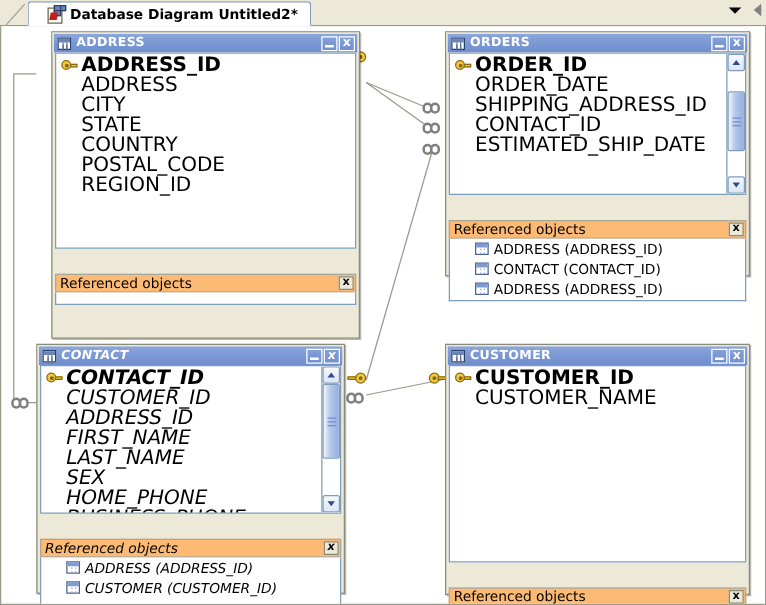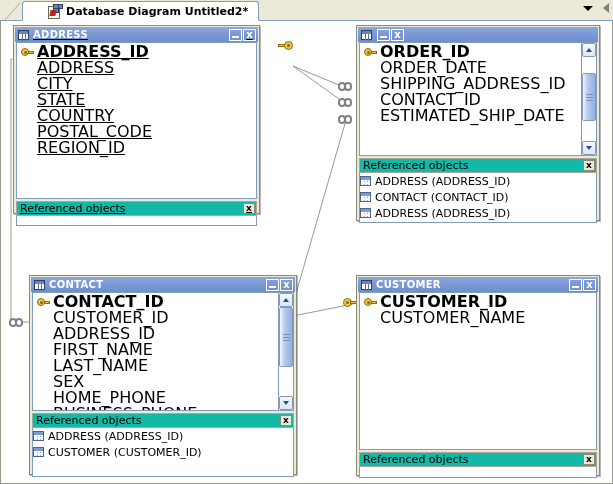--- a/index.html
+++ b/index.html
@@ -26,21 +26,21 @@
     left: 0; top: 0;
     width: 613px; height: 21px;
     background: #ece9d8;
     border-bottom: 1px solid #7f9db9;
     box-sizing: border-box;
   }
   .tab {
     position: absolute;
     left: 22px; top: 1px;
     height: 20px;
-    padding: 0 10px 0 24px;
+    padding: 0 10px 0 14px;
     background: #ffffff;
     border: 1px solid #7f9db9;
     border-bottom: 1px solid #ffffff;
     border-radius: 3px 3px 0 0;
     display: flex;
     align-items: center;
     gap: 5px;
     box-sizing: border-box;
   }
   .tab-label {
@@ -271,22 +271,22 @@
     position: absolute; left: 3px; top: 50%;
     margin-top: -3px;
     width: 7px; height: 1px;
     background: #6f8ecd;
     box-shadow: 0 3px 0 #6f8ecd, 0 6px 0 #6f8ecd;
   }
 
   
   .refhdr {
     height: 15px;
-    margin: 2px 2px 0 2px;
-    background: #14b8a6;
+    margin: 20px 2px 0 2px;
+    background: #fdba74;
     border: 1px solid #aca899;
     display: flex;
     align-items: center;
     padding: 0 1px 0 3px;
     box-sizing: border-box;
     font-size: 11px;
     color: #000000;
   }
   .refhdr span.lbl { flex: 1 1 auto; white-space: nowrap; }
   .xbtn {
@@ -306,21 +306,21 @@
     background: #ffffff;
     border: 1px solid #7f9db9;
     border-top: none;
     overflow: hidden;
   }
   .refrow {
     height: 16px;
     display: flex;
     align-items: center;
     gap: 4px;
-    padding-left: 0;
+    padding-left: 20px;
     font-size: 11px;
     color: #000;
     white-space: nowrap;
   }
   .gridico {
     width: 11px; height: 10px;
     background: #ffffff;
     border: 1px solid #4a6394;
     position: relative;
     flex: 0 0 auto;
@@ -443,21 +443,21 @@
     <div class="ep ep-many" style="left:276px; top:293px;">
       <span class="lnk a"></span>
         <span class="lnk b"></span>
     </div>
     <div class="ep ep-key flip" style="left:342px; top:276px;">
       <span class="kb"></span>
         <span class="ks"></span>
     </div>
 
     <div id="tables-host">
-        <div class="tbl" style="left: 12px; top: 4px; width: 247px; height: 189px; text-decoration: underline;">
+        <div class="tbl" style="left: 40px; top: 4px; width: 247px; height: 246px;">
           <div class="tbl-title">
             <span class="tbl-ico"></span>
             <span class="tbl-name">ADDRESS</span>
             <span class="wbtn min"></span>
             <span class="wbtn">x</span>
           </div>
           <div class="tbl-body" style="height:155px;">
             <div class="col pk">
               <span class="kw"><span class="keyico"><span class="kbow"></span><span class="kshaft"></span></span></span>
               <span>ADDRESS_ID</span>
@@ -489,20 +489,21 @@
           </div>
           <div class="refhdr">
             <span class="lbl">Referenced objects</span>
             <span class="xbtn">x</span>
           </div>
           <div class="reflist" style="height:9px;"></div>
         </div>
         <div class="tbl" style="left: 355px; top: 4px; width: 244px; height: 196px;">
           <div class="tbl-title">
             <span class="tbl-ico"></span>
+            <span class="tbl-name">ORDERS</span>
             <span class="wbtn min"></span>
             <span class="wbtn">x</span>
           </div>
           <div class="tbl-body" style="height:112px;padding-right:33px;">
             <div class="col pk">
               <span class="kw"><span class="keyico"><span class="kbow"></span><span class="kshaft"></span></span></span>
               <span>ORDER_ID</span>
             </div>
             <div class="col">
               <span class="kw"></span>
@@ -542,21 +543,21 @@
             <div class="refrow">
               <span class="gridico"></span>
               <span>CONTACT (CONTACT_ID)</span>
             </div>
             <div class="refrow">
               <span class="gridico"></span>
               <span>ADDRESS (ADDRESS_ID)</span>
             </div>
           </div>
         </div>
-        <div class="tbl" style="left: 28px; top: 254px; width: 268px; height: 200px;">
+        <div class="tbl" style="left: 28px; top: 254px; width: 247px; height: 200px; font-style: italic;">
           <div class="tbl-title">
             <span class="tbl-ico"></span>
             <span class="tbl-name">CONTACT</span>
             <span class="wbtn min"></span>
             <span class="wbtn">x</span>
           </div>
           <div class="tbl-body" style="height:117px;padding-right:15px;">
             <div class="col pk">
               <span class="kw"><span class="keyico"><span class="kbow"></span><span class="kshaft"></span></span></span>
               <span>CONTACT_ID</span>

